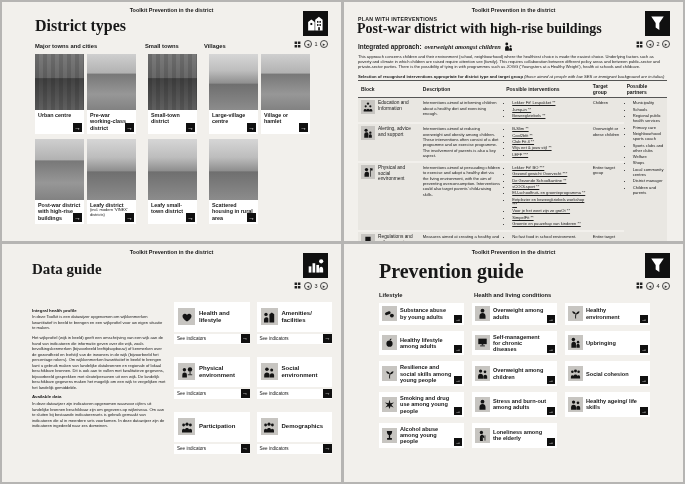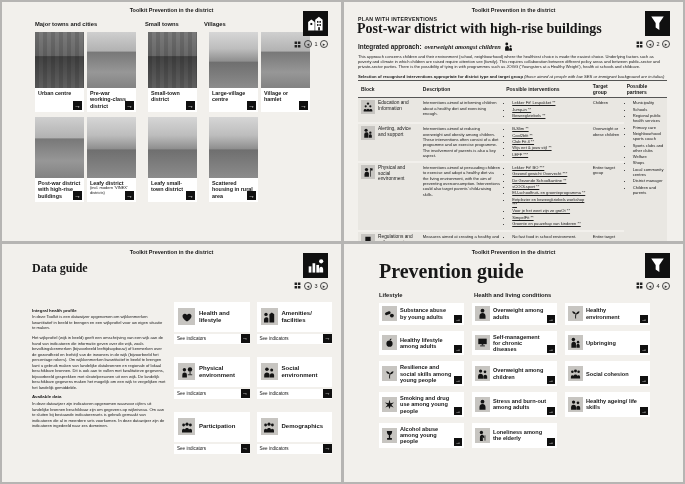--- a/index.html
+++ b/index.html
@@ -51,21 +51,21 @@
   .iv-table td{background:#e9e7e2;font-size:4.1px;vertical-align:top;padding:2.5px 3px;
     border-bottom:2px solid #f2f0ec;line-height:1.3;}
   .blockcell{display:flex;gap:3px;align-items:flex-start;font-size:4.8px;line-height:1.15;}
   .bicon{width:14px;height:14px;background:#c7c5c1;flex:none;display:flex;align-items:center;justify-content:center;}
   .bicon svg{width:10px;height:10px;color:#141414;}
   ul.plain{margin:0;padding-left:6px;}
   ul.plain li{margin:0 0 1px;}
   .ivs a{text-decoration:underline;color:#222;cursor:pointer;}
 
   
-  .p3 .ptitle{font-size:12px;margin:6px 0 0 30px;}
+  .p3 .ptitle{font-size:15px;margin:6px 0 0 30px;}
   .p3-left{position:absolute;left:30px;top:64px;width:134px;font-size:4.1px;line-height:1.35;}
   .p3-left h4{font-size:4.4px;margin:0 0 1px;}
   .p3-left p{margin:0 0 4px;}
   .p3-cards{position:absolute;left:172px;top:58px;width:158px;display:grid;
     grid-template-columns:1fr 1fr;column-gap:7px;row-gap:13px;}
   .gcard .top{background:#fff;display:flex;align-items:center;gap:4px;padding:4px;min-height:22px;cursor:pointer;}
   .gicon{width:17px;height:17px;background:#c7c5c1;flex:none;display:flex;align-items:center;justify-content:center;}
   .gicon svg{width:12px;height:12px;color:#141414;}
   .gcard .lbl{font-size:6px;font-weight:700;line-height:1.1;}
   .seebar{margin-top:2px;background:#fff;display:flex;align-items:center;justify-content:space-between;
@@ -209,20 +209,21 @@
         </div>
       <div class="pager">
         <svg class="pgrid" viewBox="0 0 12 12">
             <use href="#i-grid"></use>
           </svg>
         <span class="circ">◂</span>
         <span class="pnum">1</span>
         <span class="circ">▸</span>
       </div>
     </div>
+    <div class="ptitle">District types</div>
     <div class="dt-labels">
       <span class="dtl-0">Major towns and cities</span>
       <span class="dtl-1">Small towns</span>
       <span class="dtl-2">Villages</span>
     </div>
     <div class="dt-row row1">
       <div class="dcard">
         <div class="photo ph-b"></div>
         <div class="cap"><span>Urban centre</span><span class="abtn">→</span></div>
       </div>

